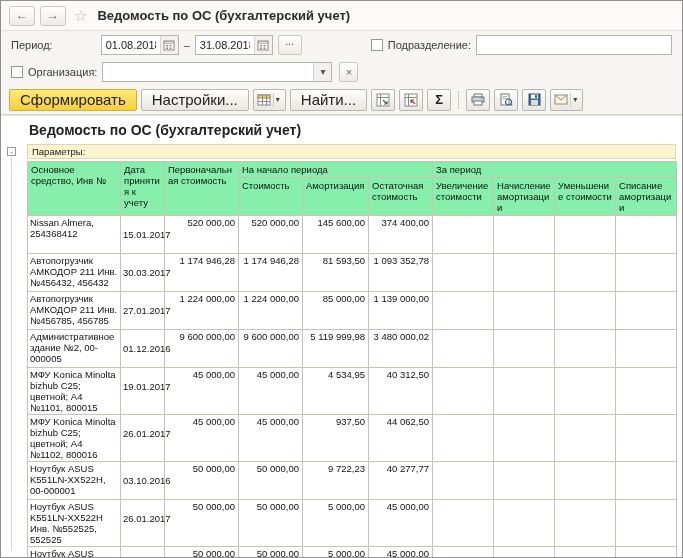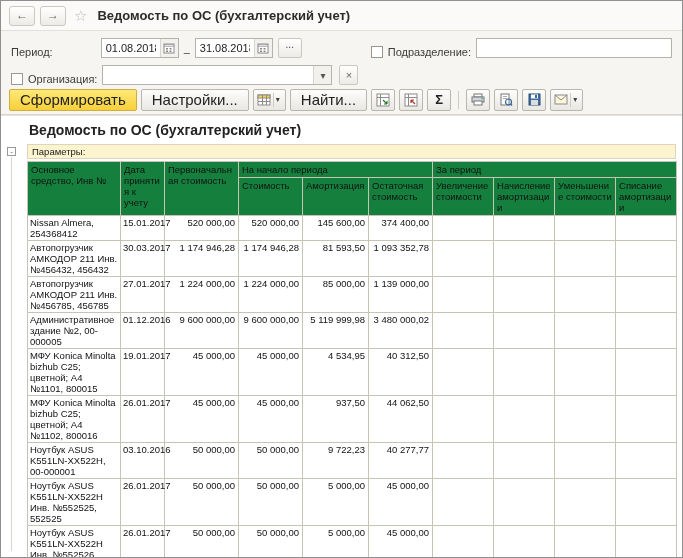--- a/index.html
+++ b/index.html
@@ -12,21 +12,21 @@
   
   .titlebar{flex:0 0 30px;display:flex;align-items:center;gap:5px;padding:0 8px;
             background:#fbfaf8;border-bottom:1px solid #e3e0da;}
   .nav-btn{width:26px;height:20px;border:1px solid #cbc8c2;border-radius:3px;
            background:linear-gradient(#ffffff,#edebe6);color:#6b6b6b;font-size:12px;
            line-height:17px;text-align:center;padding:0;font-family:inherit;}
   .star{color:#c0bcb4;font-size:15px;margin:0 3px;}
   .win-title{font-size:13px;font-weight:bold;color:#2b2b2b;margin-left:2px;}
 
   
-  .filter-row{flex:0 0 27px;display:flex;align-items:flex-end;padding:0 10px;gap:5px;}
+  .filter-row{flex:0 0 27px;display:flex;align-items:center;padding:0 10px;gap:5px;}
   .lbl{font-size:11px;color:#3c3c3c;white-space:nowrap;}
   .field{display:flex;align-items:center;background:#fff;border:1px solid #b6b3ac;height:20px;}
   .field input{border:none;outline:none;font-size:11px;font-family:inherit;padding:0 4px;
                height:18px;background:transparent;color:#222;}
   .date-input{width:58px;}
   .inline-btn{width:18px;height:18px;display:flex;align-items:center;justify-content:center;
               border:none;border-left:1px solid #d8d5cf;background:#f3f1ed;padding:0;color:#555;font-size:10px;}
   .dots-btn{width:24px;height:20px;border:1px solid #cbc8c2;border-radius:2px;
             background:linear-gradient(#ffffff,#edebe6);font-size:10px;color:#444;padding:0 0 6px 0;line-height:10px;}
   .checkbox{width:12px;height:12px;border:1px solid #9a978f;background:#fff;display:inline-block;}
@@ -58,23 +58,23 @@
   .group-line{position:absolute;left:10px;top:41px;bottom:6px;width:1px;background:#d8d5cf;}
   .report-content{margin-left:26px;padding-top:4px;}
   .report-title{font-size:14px;font-weight:bold;color:#222;padding:2px 0 6px 2px;}
   .params-band{display:flex;gap:14px;background:#fcf3cf;border:1px solid #dcd5b8;
                padding:1px 4px;font-size:9.5px;color:#222;width:649px;flex-direction:column;}
   .params-band .pv{white-space:nowrap;}
 
   table.report{border-collapse:collapse;table-layout:fixed;width:649px;margin-top:2px;
                font-size:9.5px;color:#111;}
   table.report th,table.report td{border:1px solid #c8c4b4;vertical-align:top;}
-  table.report th{background:#15803d;font-weight:normal;text-align:left;padding:2px 3px;word-wrap:break-word;}
+  table.report th{background:#86efac;font-weight:normal;text-align:left;padding:2px 3px;word-wrap:break-word;}
   .cell-name{padding:1px 2px;word-wrap:break-word;}
-  .cell-date{padding:1px 2px;white-space:nowrap;}
+  .cell-date{padding:13px 2px;white-space:nowrap;}
   .cell-num{padding:1px 3px;text-align:right;white-space:nowrap;}
 </style>
 </head>
 <body>
 
 <div class="window">
 
   <div class="titlebar">
     <button class="nav-btn"><span>←</span></button>
     <button class="nav-btn"><span>→</span></button>

